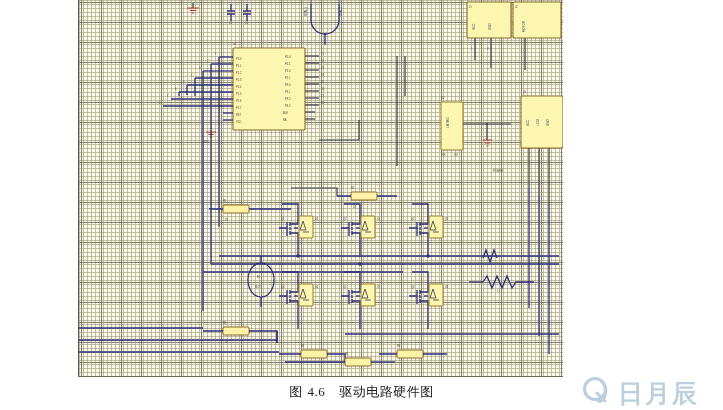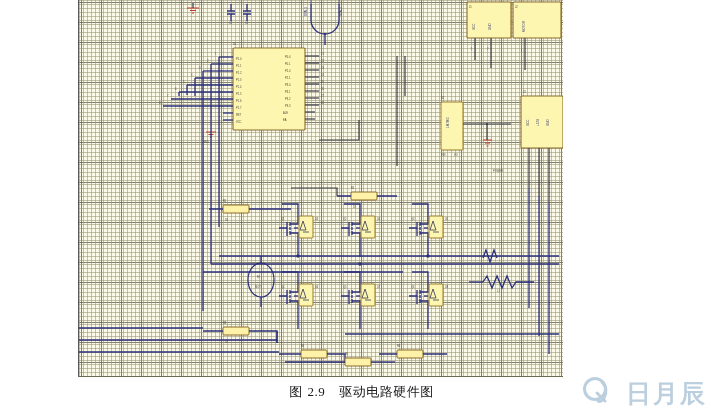--- a/index.html
+++ b/index.html
@@ -33,21 +33,21 @@
   #caption{
     position:absolute;left:0;top:383px;width:723px;text-align:center;
     font-size:13px;color:#1a1a1a;letter-spacing:.5px;
     font-family:"DejaVu Sans","Liberation Sans",sans-serif;
   }
   #caption .num{font-family:"Liberation Serif","DejaVu Serif",serif;}
 
   
   #watermark{
     position:absolute;left:582px;top:376px;width:141px;height:34px;
-    display:flex;align-items:center;gap:12px;opacity:.95;
+    display:flex;align-items:center;gap:4px;opacity:.95;
   }
   #watermark .wm-text{
     font-size:25px;color:#b9cddd;letter-spacing:2px;line-height:1;
     font-family:"DejaVu Sans","Liberation Sans",sans-serif;font-weight:700;
   }
 </style>
 </head>
 <body>
 
 <div id="page">
@@ -364,21 +364,21 @@
       <g class="wt">
         <path d="M318 56 v110"></path>
         <path d="M326 56 v40"></path>
         <path d="M240 140 h40 v-20"></path>
       </g>
     </svg>
   </div>
 
   <div id="caption">
     <span>图</span>
-    <span class="num">2.9</span>
+    <span class="num">4.6</span>
     &nbsp;
     <span>驱动电路硬件图</span>
   </div>
 
   <div id="watermark">
     <span>
       <svg width="32" height="30" viewBox="0 0 32 30">
         <circle cx="13" cy="13" r="10.5" fill="none" stroke="#b9cddd" stroke-width="3"></circle>
         <path d="M15 17 l8 8" stroke="#b9cddd" stroke-width="3" fill="none" stroke-linecap="round"></path>
         <path d="M20 6 c4 4 5 10 2 16 c-1.5 3 -4 4 -6 3" fill="none" stroke="#b9cddd" stroke-width="3" stroke-linecap="round"></path>

